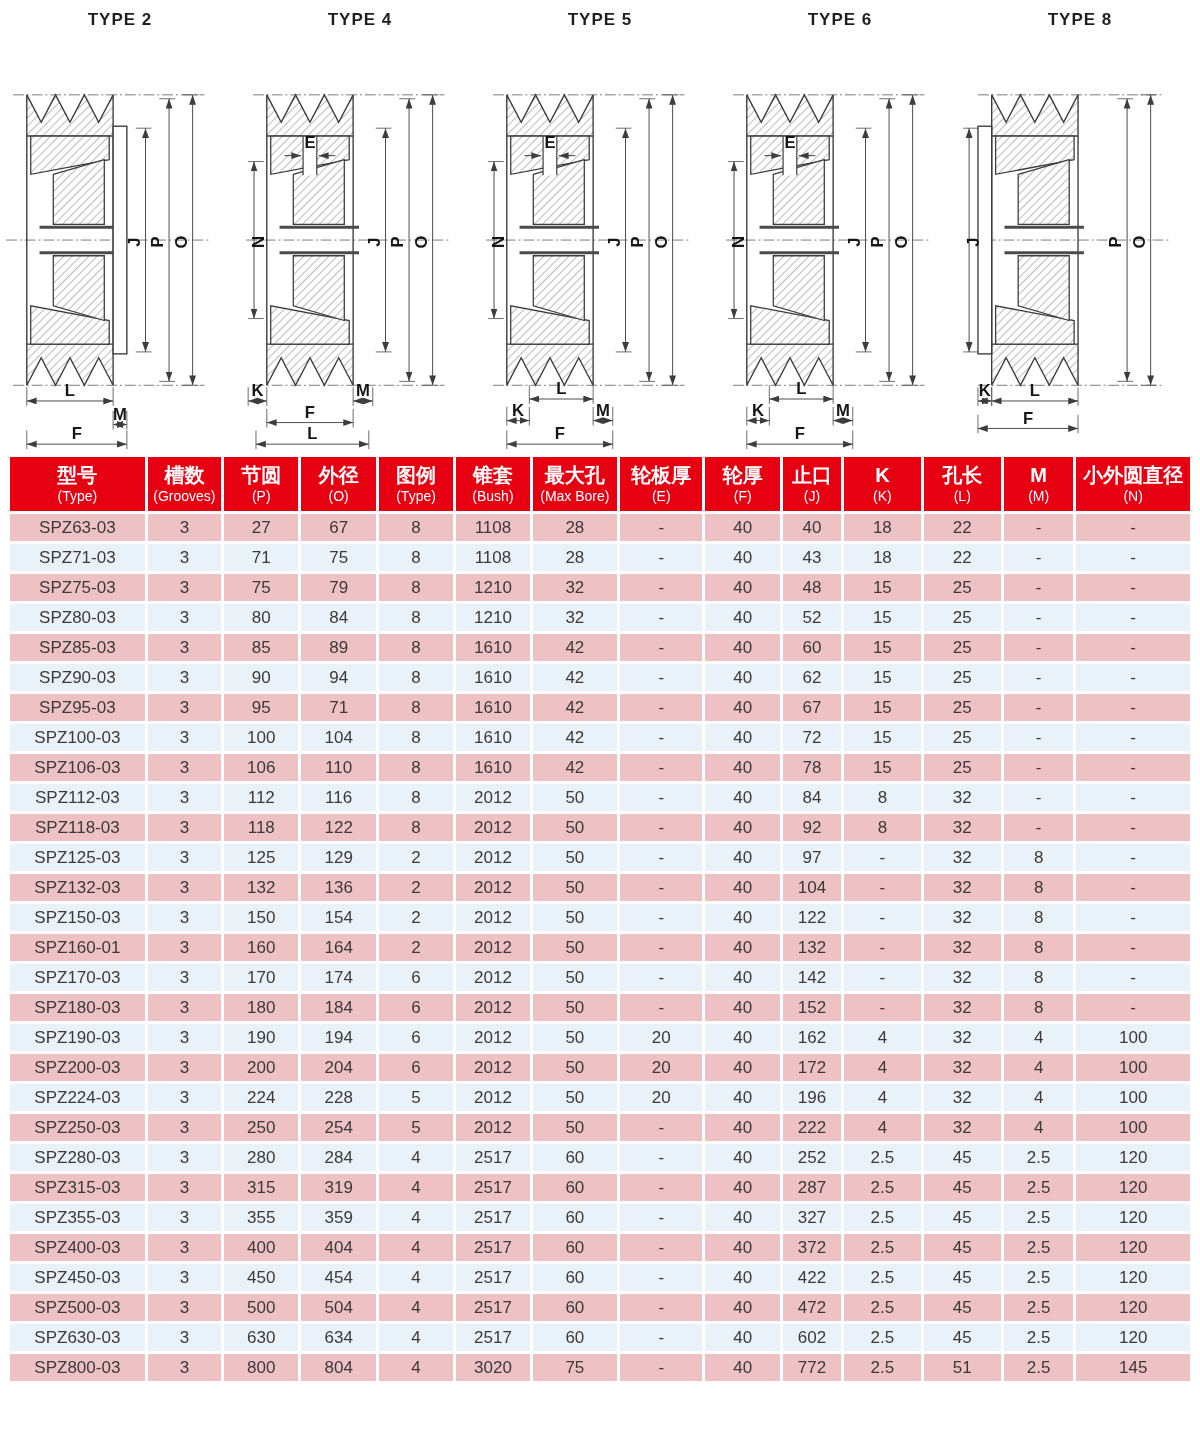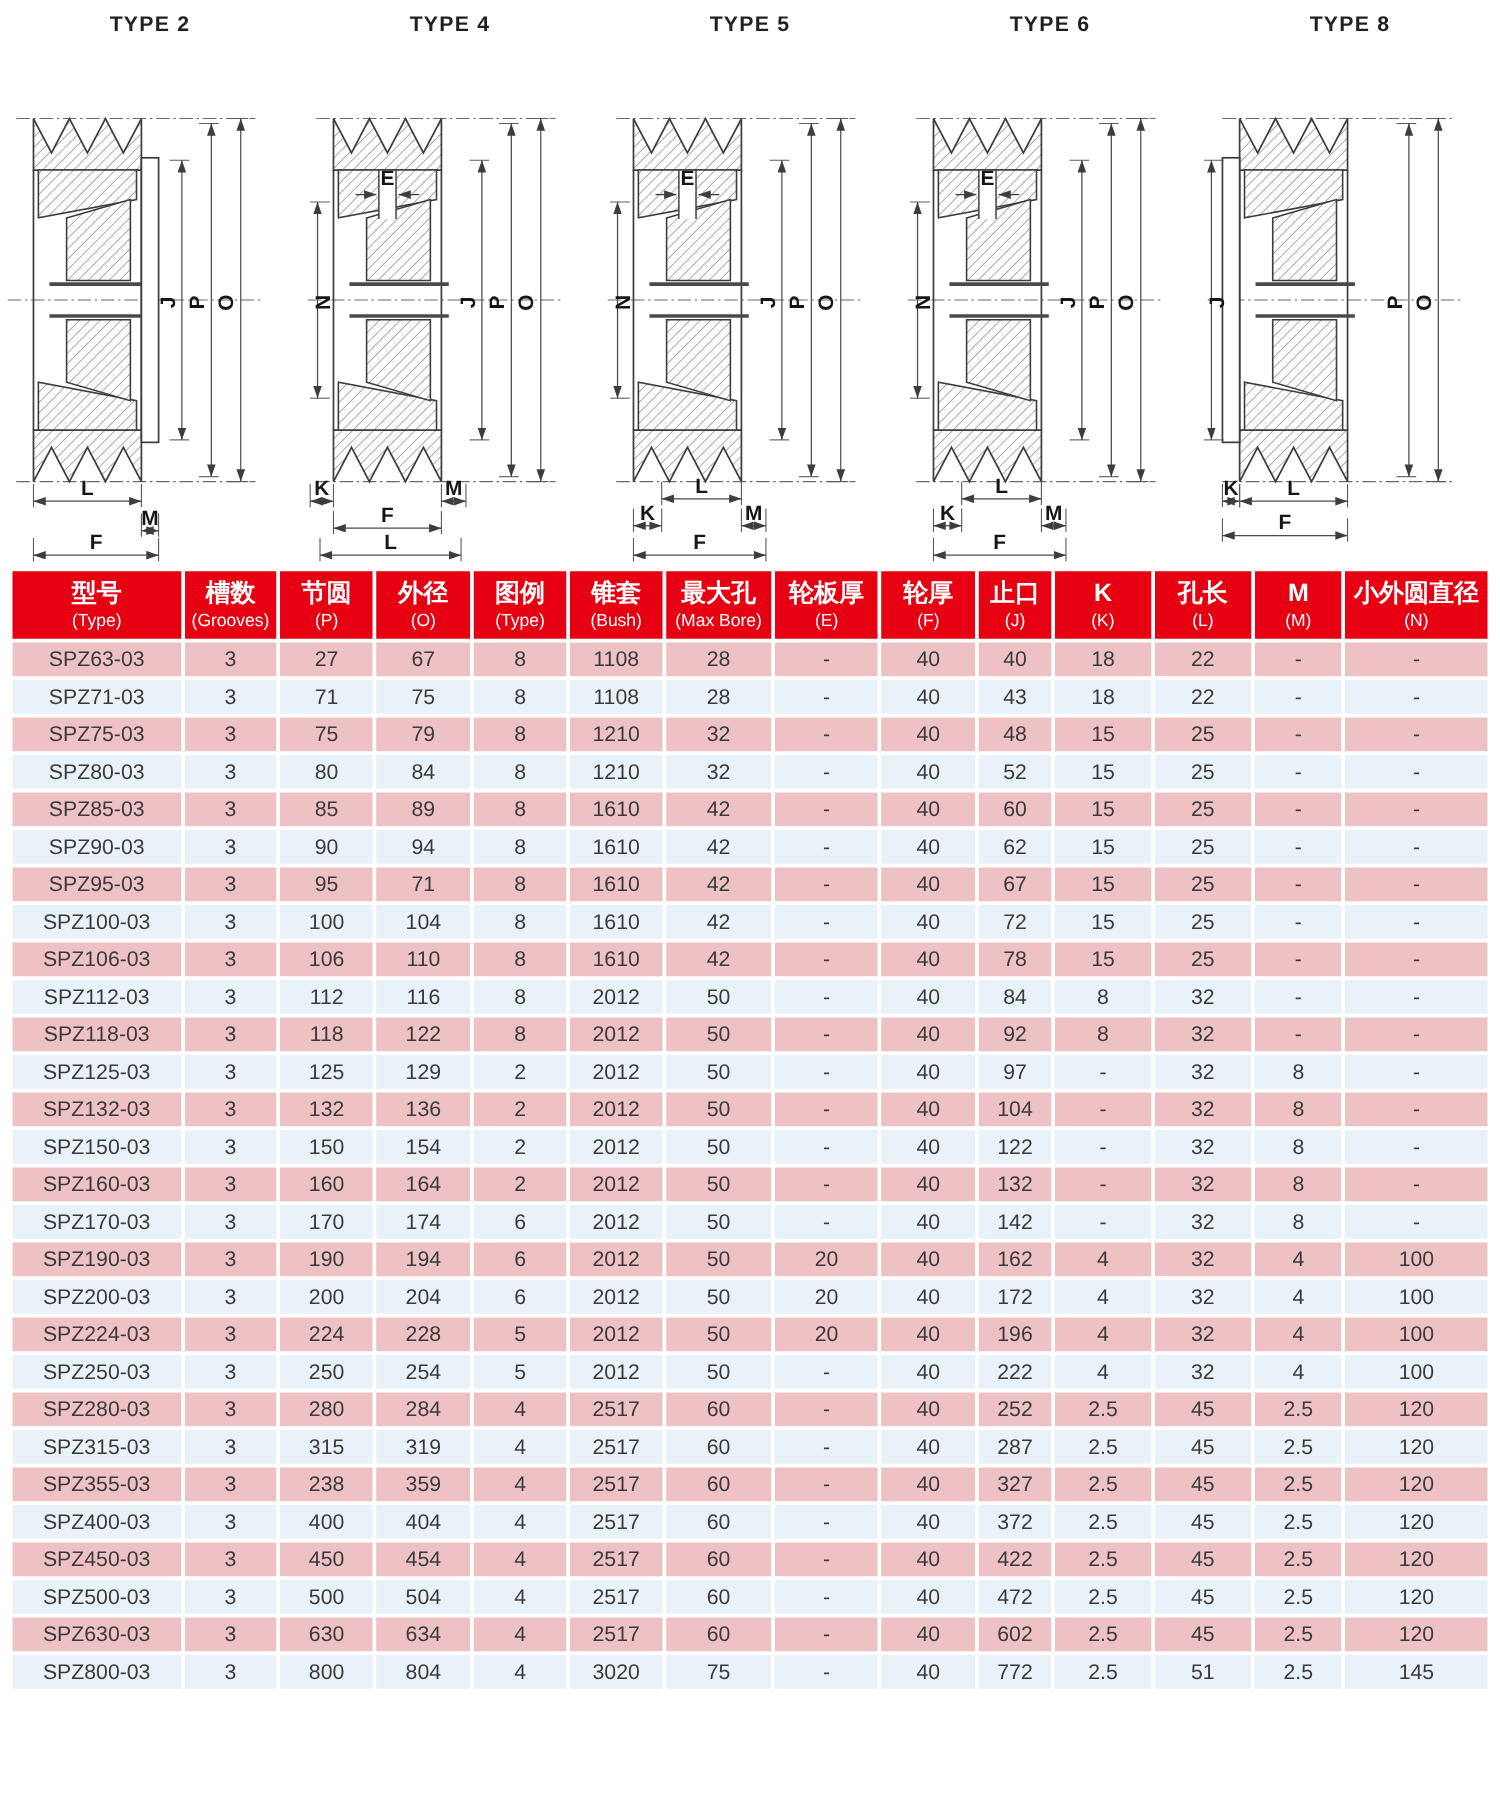--- a/index.html
+++ b/index.html
@@ -618,21 +618,21 @@
         <td>50</td>
         <td>-</td>
         <td>40</td>
         <td>122</td>
         <td>-</td>
         <td>32</td>
         <td>8</td>
         <td>-</td>
       </tr>
       <tr>
-        <td>SPZ160-03</td>
+        <td>SPZ160-01</td>
         <td>3</td>
         <td>160</td>
         <td>164</td>
         <td>2</td>
         <td>2012</td>
         <td>50</td>
         <td>-</td>
         <td>40</td>
         <td>132</td>
         <td>-</td>
@@ -650,20 +650,36 @@
         <td>50</td>
         <td>-</td>
         <td>40</td>
         <td>142</td>
         <td>-</td>
         <td>32</td>
         <td>8</td>
         <td>-</td>
       </tr>
       <tr>
+        <td>SPZ180-03</td>
+        <td>3</td>
+        <td>180</td>
+        <td>184</td>
+        <td>6</td>
+        <td>2012</td>
+        <td>50</td>
+        <td>-</td>
+        <td>40</td>
+        <td>152</td>
+        <td>-</td>
+        <td>32</td>
+        <td>8</td>
+        <td>-</td>
+      </tr>
+      <tr>
         <td>SPZ190-03</td>
         <td>3</td>
         <td>190</td>
         <td>194</td>
         <td>6</td>
         <td>2012</td>
         <td>50</td>
         <td>20</td>
         <td>40</td>
         <td>162</td>
@@ -748,21 +764,21 @@
         <td>40</td>
         <td>287</td>
         <td>2.5</td>
         <td>45</td>
         <td>2.5</td>
         <td>120</td>
       </tr>
       <tr>
         <td>SPZ355-03</td>
         <td>3</td>
-        <td>238</td>
+        <td>355</td>
         <td>359</td>
         <td>4</td>
         <td>2517</td>
         <td>60</td>
         <td>-</td>
         <td>40</td>
         <td>327</td>
         <td>2.5</td>
         <td>45</td>
         <td>2.5</td>

